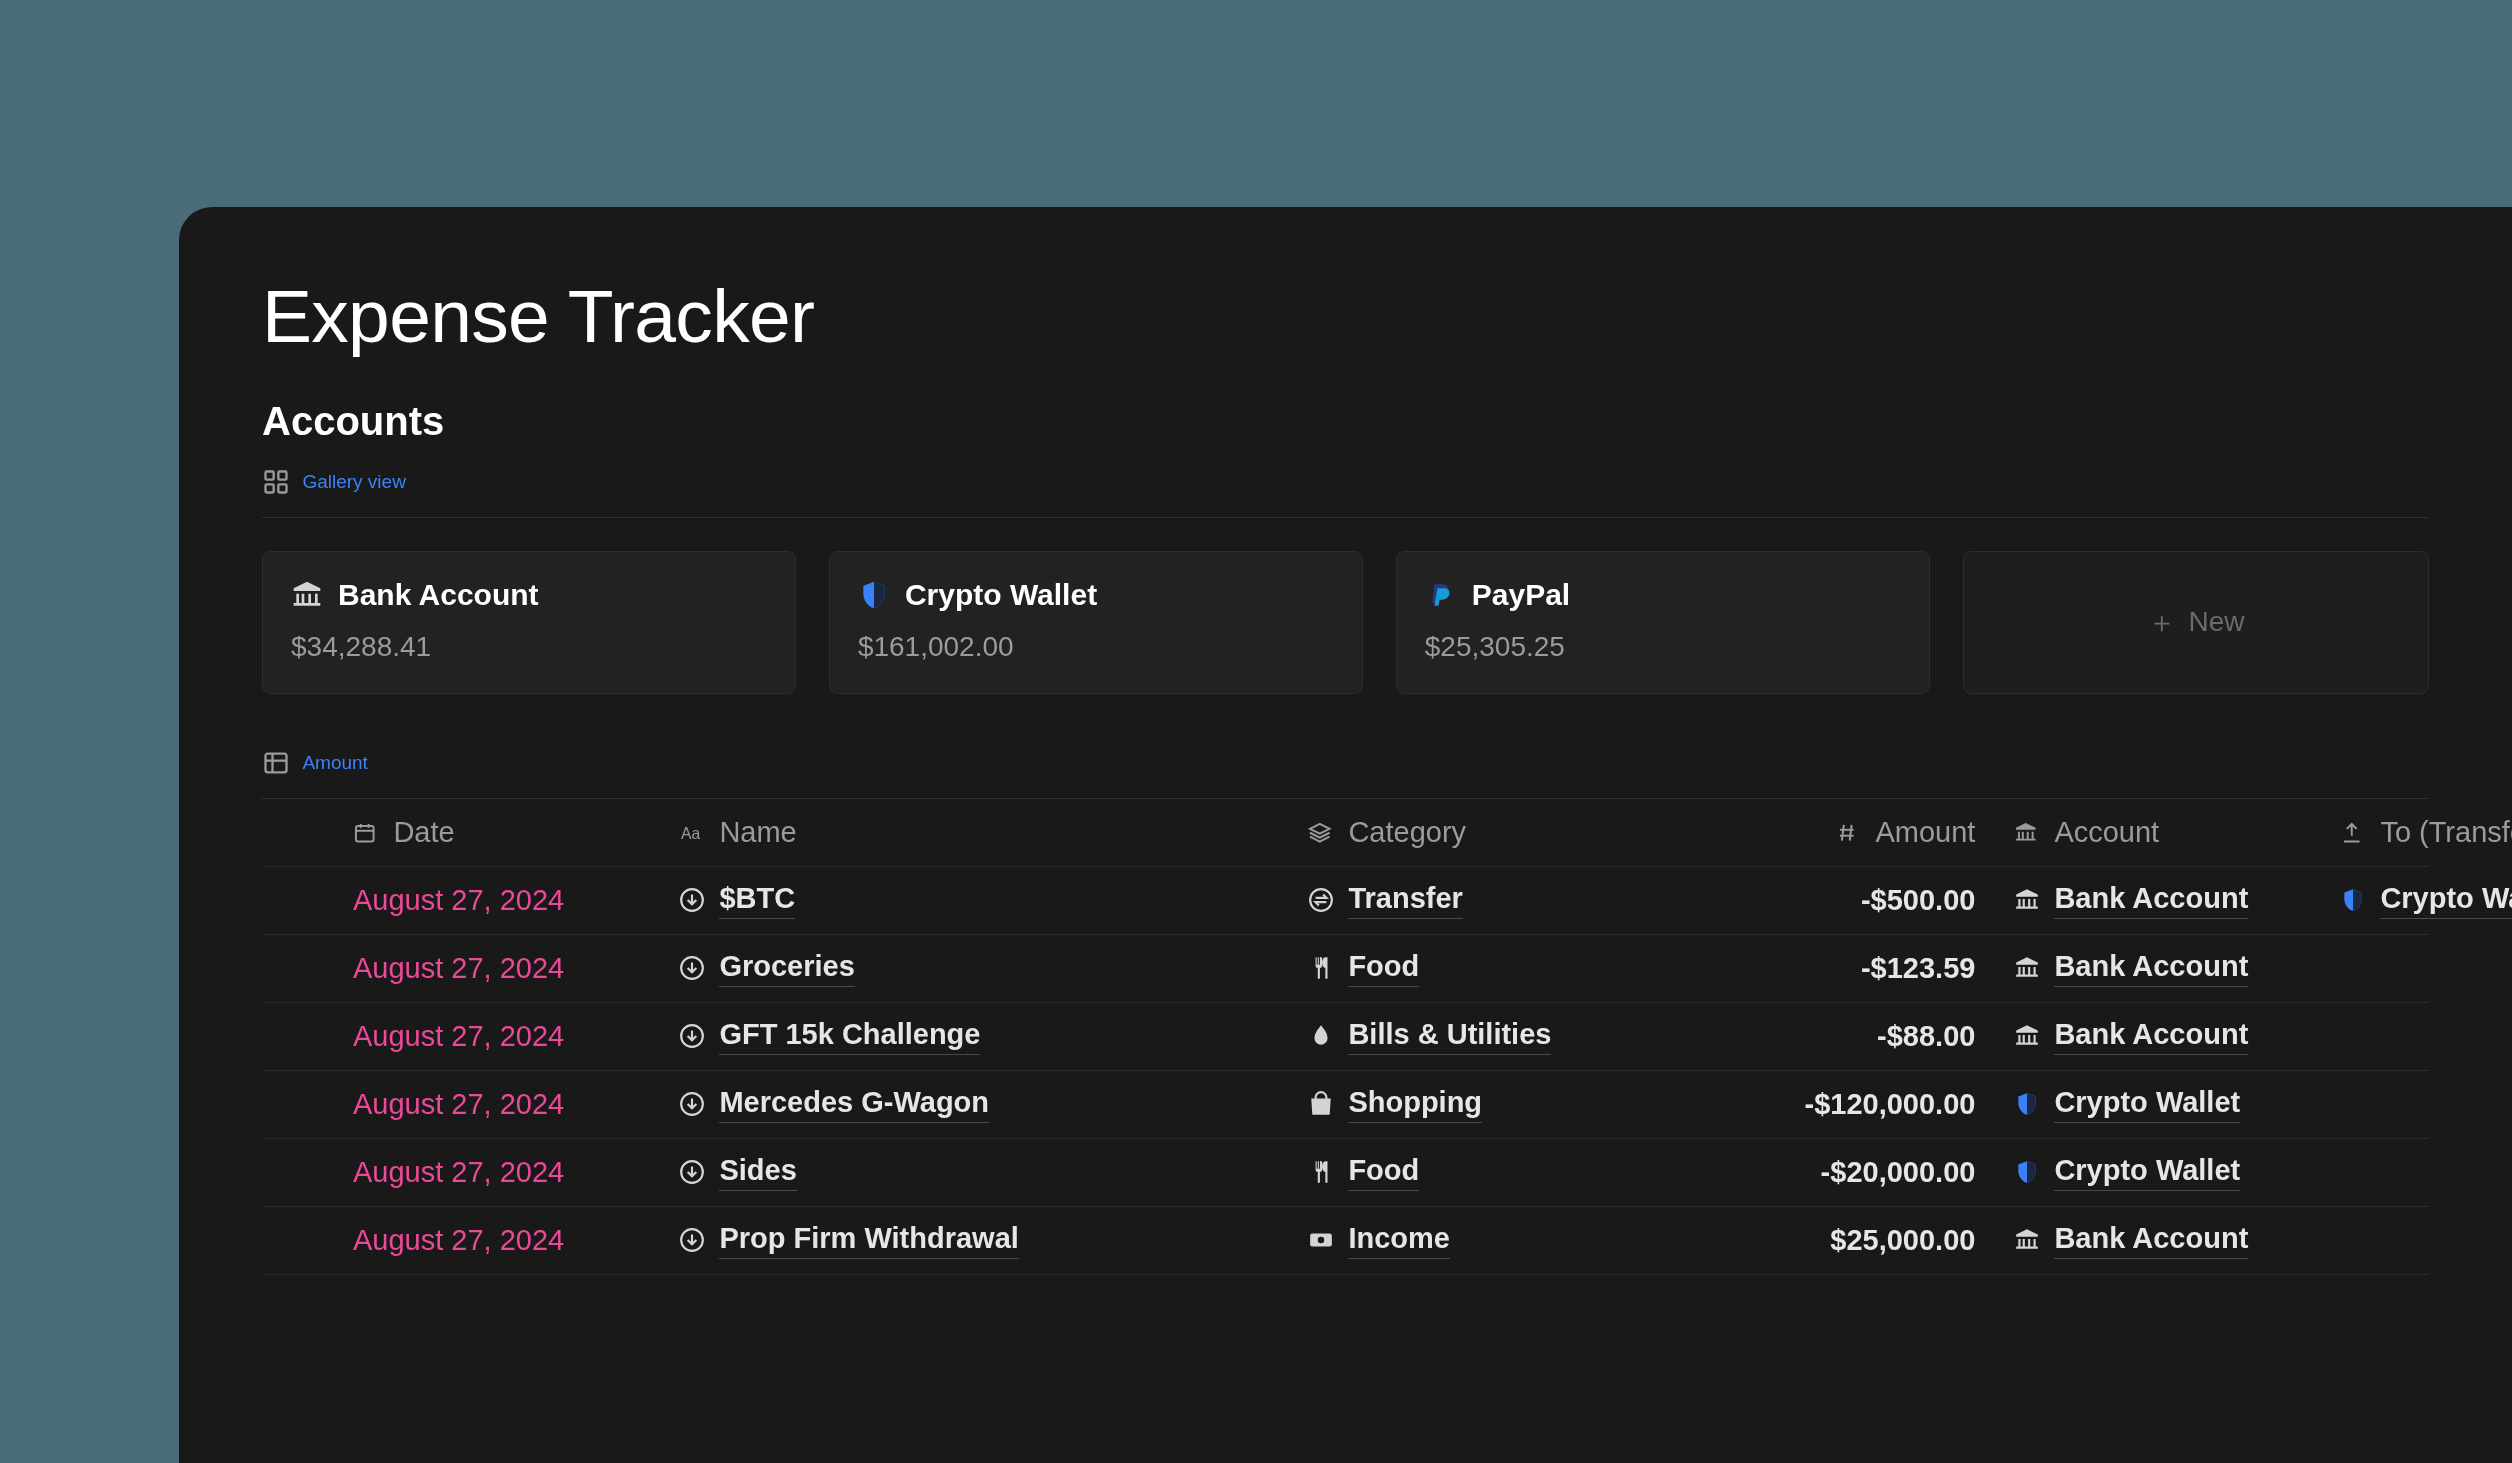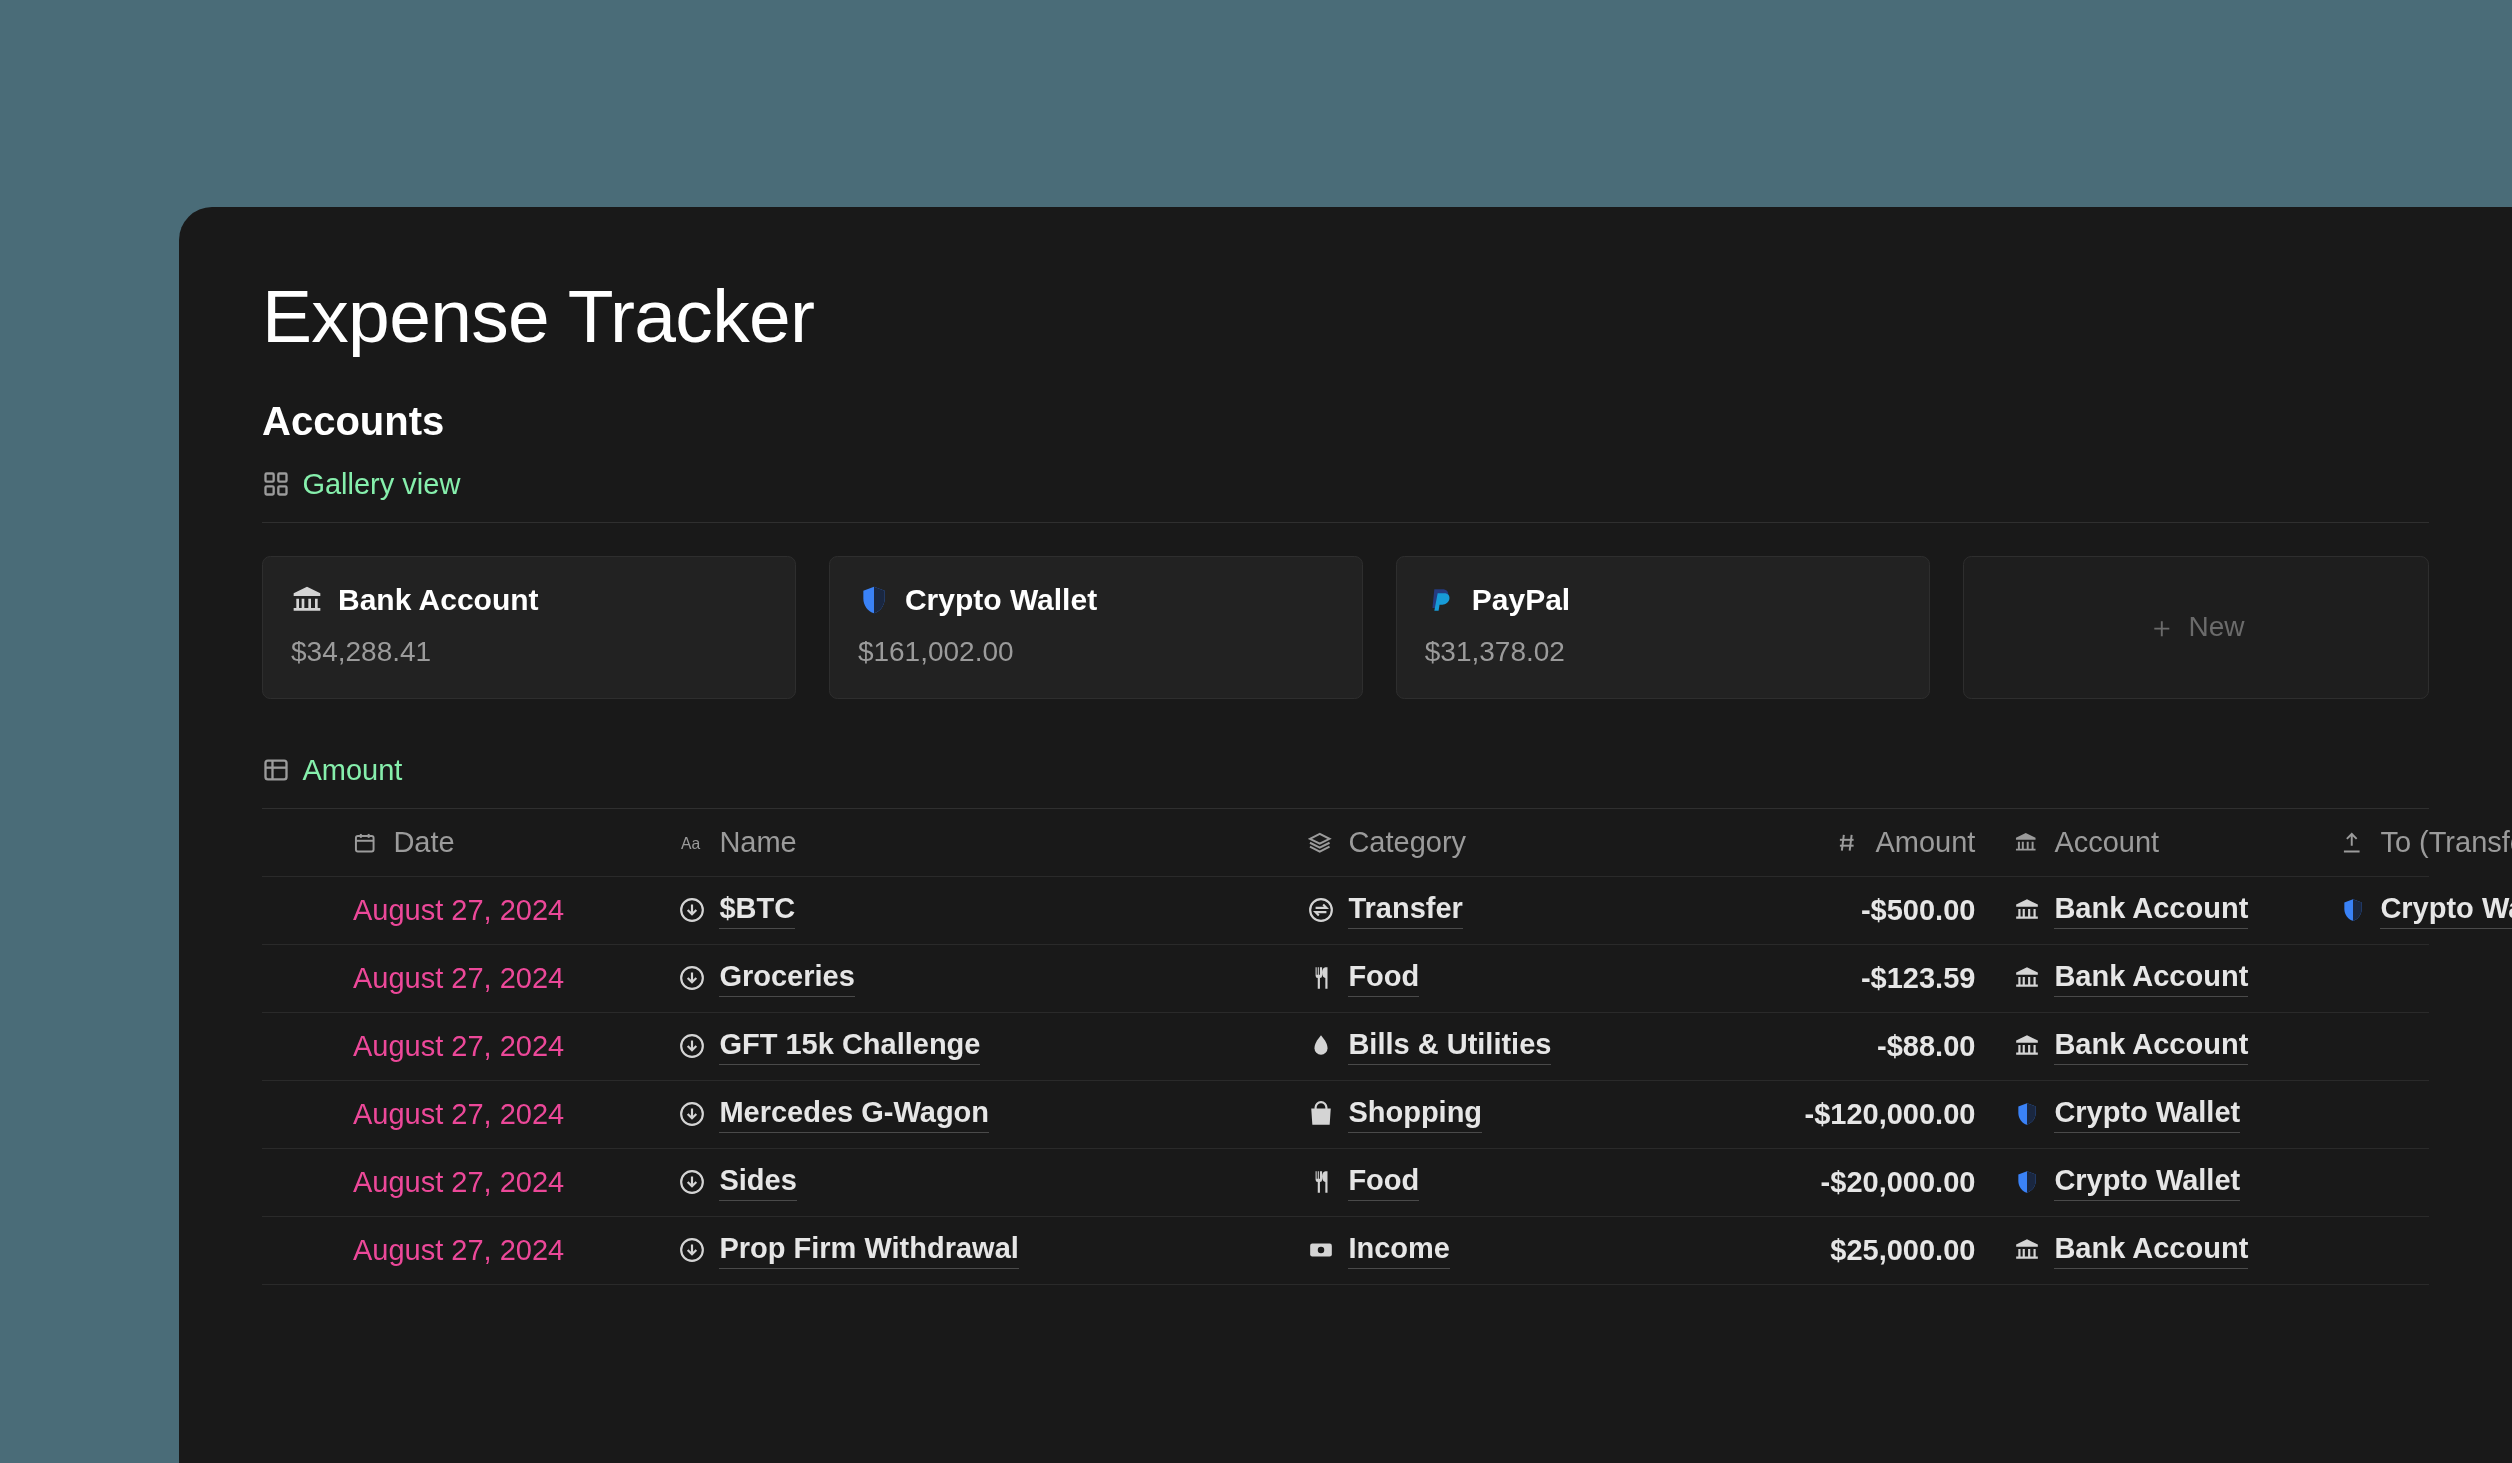--- a/index.html
+++ b/index.html
@@ -45,22 +45,22 @@
 }
 .view-row .vicon {
   width: 28px;
   height: 28px;
   color: #9b9b9b;
   display: flex;
   align-items: center;
   justify-content: center;
 }
 .view-label {
-  font-size: 29px;
-  color: #86efac;
+  font-size: 19px;
+  color: #3b82f6;
 }
 .accounts-gallery {
   display: flex;
   gap: 33px;
   margin-bottom: 55px;
 }
 .account-card {
   background: #222222;
   border: 1.4px solid #2e2e2e;
   border-radius: 8.3px;
@@ -220,21 +220,21 @@
     <div class="account-card">
       <div class="ac-title">
         <span class="aicon">
           <svg viewBox="0 0 24 24" width="32" height="32">
               <path fill="#253b80" d="M7 4h6c3 0 5 2 4.4 5-.5 2.6-2.8 4-5.4 4H9.6L8.8 18H5.6L7 4z"></path>
               <path fill="#179bd7" d="M9.5 7h5c2.6 0 4.3 1.7 3.8 4.3-.5 2.6-2.8 4.2-5.4 4.2h-2L10.2 20H7l2.5-13z"></path>
             </svg>
         </span>
         <span class="ac-name">PayPal</span>
       </div>
-      <span class="ac-balance">$31,378.02</span>
+      <span class="ac-balance">$25,305.25</span>
     </div>
 
     <div class="new-card">
       <span class="plus">＋</span>
       <span>New</span>
     </div>
 
   </div>
 
 

